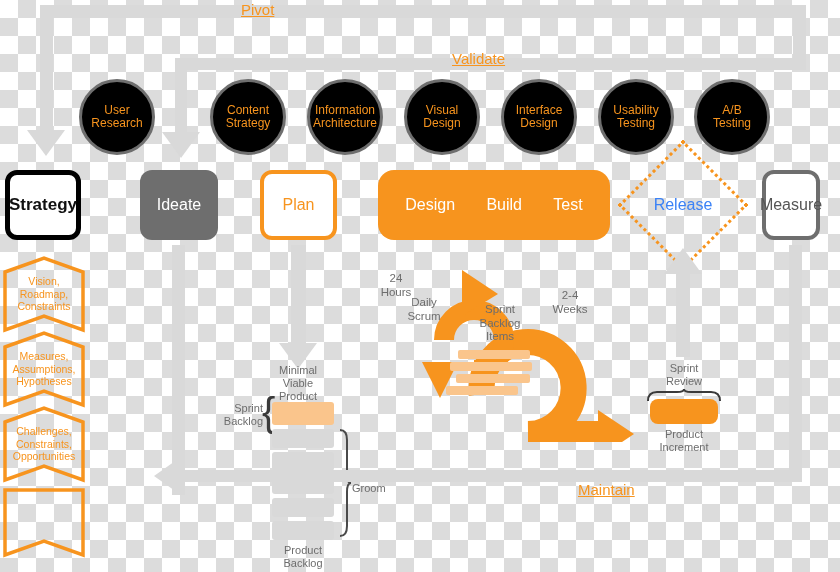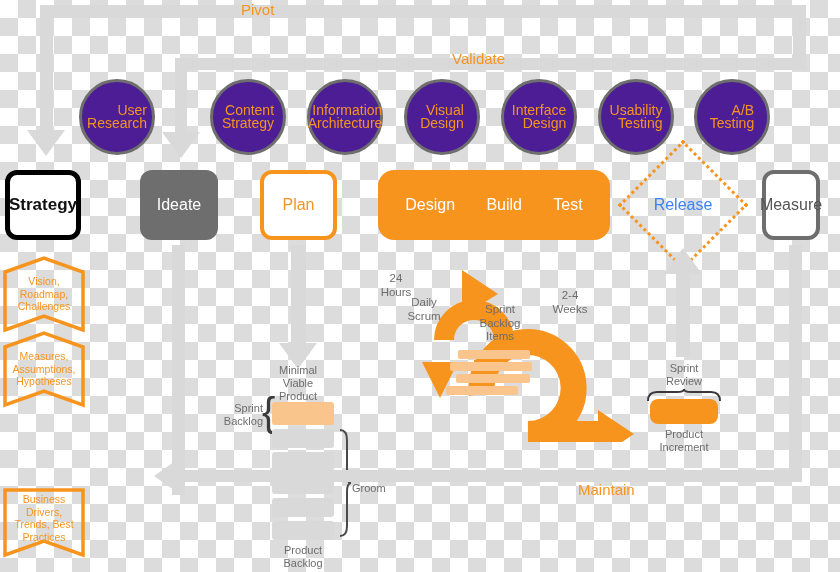--- a/index.html
+++ b/index.html
@@ -19,23 +19,23 @@
   
   .bar{position:absolute;background:#d9d9d9;}
   .arrowhead{position:absolute;width:0;height:0;}
   .ah-down{border-left:19px solid transparent;border-right:19px solid transparent;border-top:26px solid #d9d9d9;}
   .ah-up{border-left:19px solid transparent;border-right:19px solid transparent;border-bottom:26px solid #d9d9d9;}
   .ah-left{border-top:17px solid transparent;border-bottom:17px solid transparent;border-right:24px solid #d9d9d9;}
 
   
   .circle{
     position:absolute;width:76px;height:76px;border-radius:50%;
-    border:3px solid #6e6e6e;background:#4c1d95;
+    border:3px solid #6e6e6e;background:#000000;
     display:flex;align-items:center;justify-content:center;
-    text-align:right;color:#f7941e;font-size:14px;line-height:13px;
+    text-align:center;color:#f7941e;font-size:12px;line-height:13px;
     box-sizing:border-box;
   }
 
   
   .box{
     position:absolute;box-sizing:border-box;border-radius:12px;
     display:flex;align-items:center;justify-content:center;
     text-align:center;font-size:16px;
   }
   .box-strategy{border:5px solid #000;background:#fff;color:#111;font-weight:bold;font-size:17px;}
@@ -64,21 +64,21 @@
   .stack-bar.sprint{background:#fac58c;}
   .tiny{position:absolute;color:#6d6d6d;font-size:11px;line-height:13px;text-align:center;}
   .tiny.right{text-align:left;}
 
   
   .scrum{position:absolute;left:398px;top:262px;width:236px;height:180px;}
   .scrum-txt{position:absolute;color:#6d6d6d;font-size:11.5px;line-height:13.5px;text-align:center;}
   .scrum-orange-bar{position:absolute;background:#fac58c;border-radius:2px;}
 
   
-  .flabel{position:absolute;color:#f7941e;font-size:15px;}
+  .flabel{position:absolute;color:#f7941e;font-size:15px;text-decoration:underline;}
 
   .brace{position:absolute;color:#3a3a3a;font-weight:300;}
 </style>
 </head>
 <body>
 
 <div id="stage">
 
   <div class="bar" style="left:40px;top:5px;width:760px;height:13px;"></div>
   <div class="bar" style="left:40px;top:5px;width:13px;height:130px;"></div>
@@ -154,46 +154,50 @@
 
   <div class="box box-measure" style="left:762px;top:170px;width:58px;height:70px;">Measure</div>
 
   <div class="chev" style="left:2px;top:255px;">
     <svg width="84" height="78" viewBox="0 0 84 78">
       <path d="M3 17 L42 3 L81 17 L81 75 L42 61 L3 75 Z" fill="none" stroke="#f7941e" stroke-width="3.5"></path>
     </svg>
     <div class="chev-text" style="top:20px;">
       <div>Vision,</div>
       <div>Roadmap,</div>
-      <div>Challenges</div>
+      <div>Constraints</div>
     </div>
   </div>
 
   <div class="chev" style="left:2px;top:330px;">
     <svg width="84" height="78" viewBox="0 0 84 78">
       <path d="M3 17 L42 3 L81 17 L81 75 L42 61 L3 75 Z" fill="none" stroke="#f7941e" stroke-width="3.5"></path>
     </svg>
     <div class="chev-text" style="top:20px;">
       <div>Measures,</div>
       <div>Assumptions,</div>
       <div>Hypotheses</div>
     </div>
   </div>
 
+  <div class="chev" style="left:2px;top:405px;">
+    <svg width="84" height="78" viewBox="0 0 84 78">
+      <path d="M3 17 L42 3 L81 17 L81 75 L42 61 L3 75 Z" fill="none" stroke="#f7941e" stroke-width="3.5"></path>
+    </svg>
+    <div class="chev-text" style="top:20px;">
+      <div>Challenges,</div>
+      <div>Constraints,</div>
+      <div>Opportunities</div>
+    </div>
+  </div>
 
   <div class="chev" style="left:2px;top:480px;">
     <svg width="84" height="82" viewBox="0 0 84 82">
       <path d="M3 10 L81 10 L81 75 L42 61 L3 75 Z" fill="none" stroke="#f7941e" stroke-width="3.5"></path>
     </svg>
-    <div class="chev-text" style="top:13px;">
-      <div>Business</div>
-      <div>Drivers,</div>
-      <div>Trends, Best</div>
-      <div>Practices</div>
-    </div>
   </div>
 
   <div class="bar" style="left:172px;top:245px;width:13px;height:250px;"></div>
 
   <div class="bar" style="left:291px;top:245px;width:15px;height:100px;"></div>
   <div class="arrowhead ah-down" style="left:279px;top:343px;"></div>
 
   <div class="tiny" style="left:260px;top:364px;width:76px;">
     <div>Minimal</div>
     <div>Viable</div>

